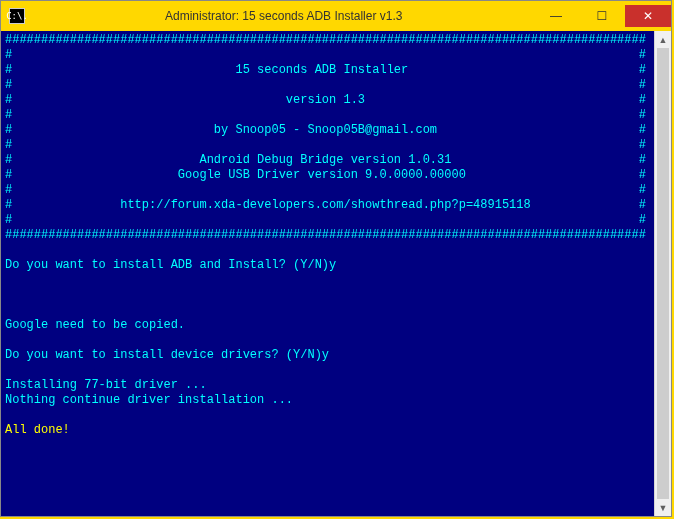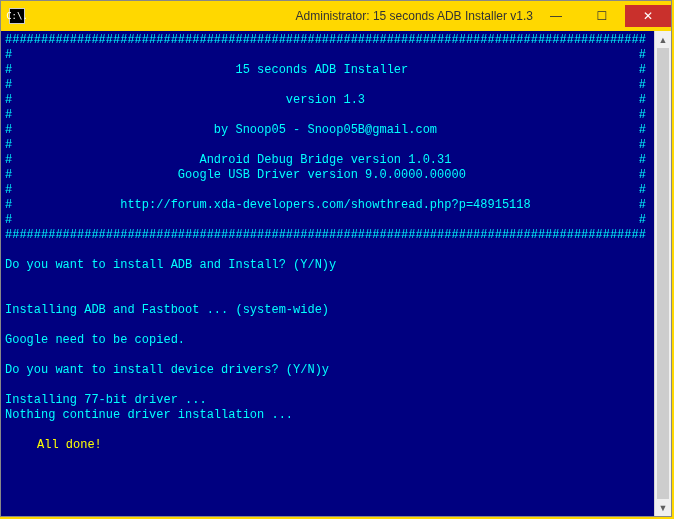--- a/index.html
+++ b/index.html
@@ -39,21 +39,21 @@
       color: #fff;
       font-size: 9px;
       font-family: monospace;
       display: flex;
       align-items: center;
       justify-content: center;
       border: 1px solid #ccc;
     }
     .title-text {
       flex: 1;
-      text-align: right;
+      text-align: left;
       padding-left: 140px;
     }
     .window-controls {
       display: flex;
       height: 22px;
     }
     .ctrl-btn {
       width: 46px;
       height: 22px;
       display: flex;
@@ -77,21 +77,21 @@
       flex: 1;
       background: #000080;
       color: #00ffff;
       font-family: "Courier New", monospace;
       font-size: 12px;
       line-height: 15px;
       padding: 2px 4px;
       white-space: pre;
       overflow: hidden;
     }
-    .yellow { color: #ffff00; margin-left: 32px; }
+    .yellow { color: #ffff00; }
     .scrollbar {
       width: 17px;
       background: #f0f0f0;
       display: flex;
       flex-direction: column;
       border-left: 1px solid #d4d4d4;
     }
     .sb-btn {
       height: 17px;
       background: #f0f0f0;
@@ -148,21 +148,20 @@
 #                          Android Debug Bridge version 1.0.31                          #
 #                       Google USB Driver version 9.0.0000.00000                        #
 #                                                                                       #
 #               http://forum.xda-developers.com/showthread.php?p=48915118               #
 #                                                                                       #
 #########################################################################################
 
 </span><span>Do you want to install ADB and Install? (Y/N)y
 </span><span>
 </span><span>
-</span><span>Installing ADB and Fastboot ... (system-wide)
 </span><span>
 </span><span>Google need to be copied.
 </span><span>
 </span><span>Do you want to install device drivers? (Y/N)y
 </span><span>
 </span><span>Installing 77-bit driver ...
 </span><span>Nothing continue driver installation ...
 </span><span>
 </span><span class="yellow">All done!
 </span></div>

